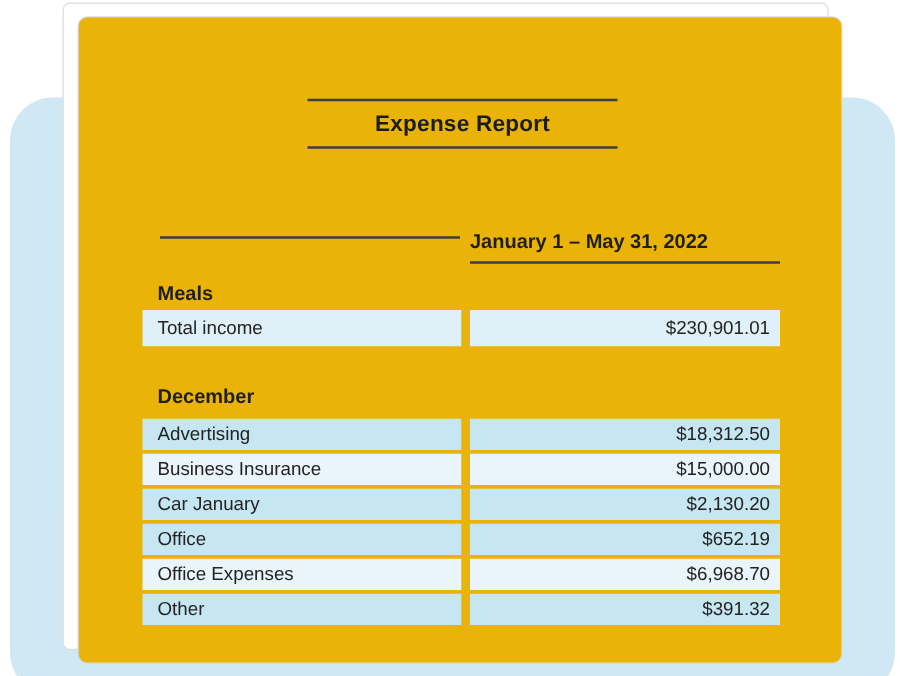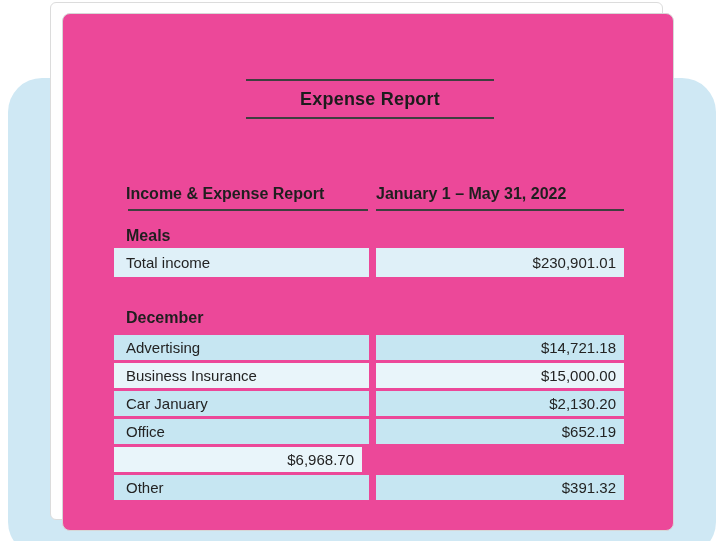--- a/index.html
+++ b/index.html
@@ -37,21 +37,21 @@
     background: #ffffff;
     border: 1px solid #dcdcdc;
     border-radius: 6px;
   }
   .page-front {
     position: absolute;
     left: 62px;
     top: 13px;
     width: 612px;
     height: 518px;
-    background: #ec4899;
+    background: #eab308;
     border: 1px solid #d7d7d7;
     border-radius: 8px;
     box-sizing: border-box;
   }
 
   
   .title-block {
     position: absolute;
     left: 183px;
     top: 65px;
@@ -154,56 +154,56 @@
 <div class="page-front">
 
   <div class="title-block">
     <div class="rule"></div>
     <div class="doc-title">Expense Report</div>
     <div class="rule"></div>
   </div>
 
   <div class="report-header">
     <div class="rh-cell rh-left">
-      <span>Income &amp; Expense Report</span>
       <div class="rh-underline"></div>
     </div>
     <div class="rh-cell rh-right">
       <span>January 1 – May 31, 2022</span>
       <div class="rh-underline"></div>
     </div>
   </div>
 
   <div class="section-label section-income">Meals</div>
 
   <div class="t-row income-row">
     <div class="cell cell-label">Total income</div>
     <div class="cell cell-amount">$230,901.01</div>
   </div>
 
   <div class="section-label section-expenses">December</div>
 
   <div class="expense-rows">
     <div class="t-row dark">
       <div class="cell cell-label">Advertising</div>
-      <div class="cell cell-amount">$14,721.18</div>
+      <div class="cell cell-amount">$18,312.50</div>
     </div>
     <div class="t-row light">
       <div class="cell cell-label">Business Insurance</div>
       <div class="cell cell-amount">$15,000.00</div>
     </div>
     <div class="t-row dark">
       <div class="cell cell-label">Car January</div>
       <div class="cell cell-amount">$2,130.20</div>
     </div>
     <div class="t-row dark">
       <div class="cell cell-label">Office</div>
       <div class="cell cell-amount">$652.19</div>
     </div>
     <div class="t-row light">
+      <div class="cell cell-label">Office Expenses</div>
       <div class="cell cell-amount">$6,968.70</div>
     </div>
     <div class="t-row dark">
       <div class="cell cell-label">Other</div>
       <div class="cell cell-amount">$391.32</div>
     </div>
   </div>
 
 </div>
 

